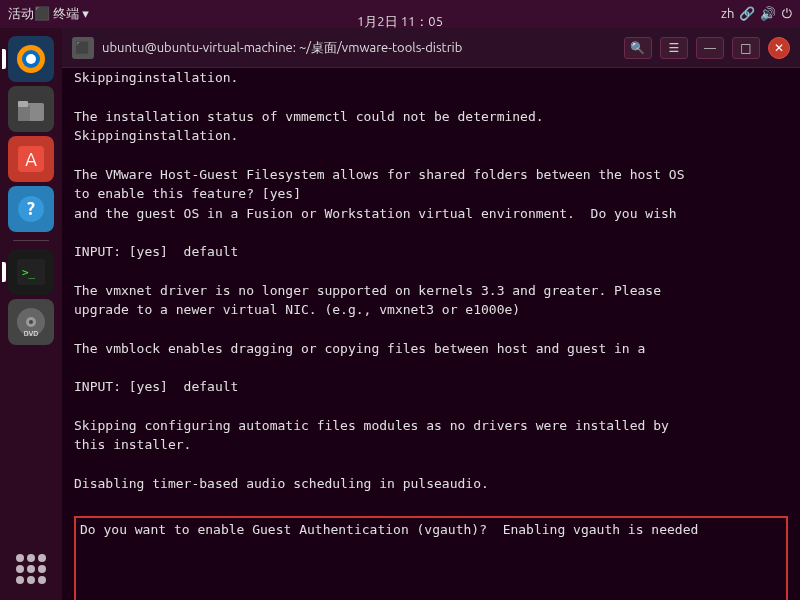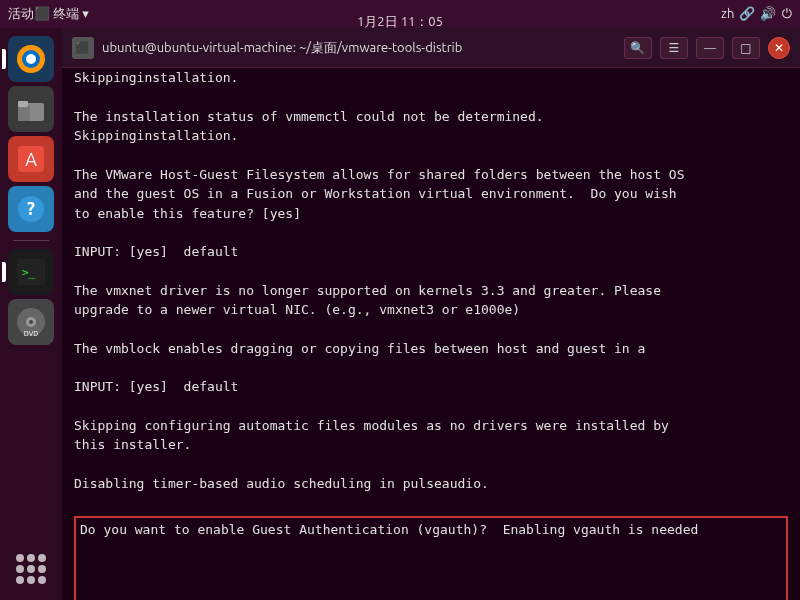--- a/index.html
+++ b/index.html
@@ -296,22 +296,22 @@
     </div>
   </div>
 
   <div class="terminal-content">
     <div class="terminal-line">Skippinginstallation.</div>
     <div class="terminal-line empty"></div>
     <div class="terminal-line">The installation status of vmmemctl could not be determined.</div>
     <div class="terminal-line">Skippinginstallation.</div>
     <div class="terminal-line empty"></div>
     <div class="terminal-line">The VMware Host-Guest Filesystem allows for shared folders between the host OS</div>
+    <div class="terminal-line">to enable this feature? [yes]</div>
     <div class="terminal-line">and the guest OS in a Fusion or Workstation virtual environment.  Do you wish</div>
-    <div class="terminal-line">to enable this feature? [yes]</div>
     <div class="terminal-line empty"></div>
     <div class="terminal-line">INPUT: [yes]  default</div>
     <div class="terminal-line empty"></div>
     <div class="terminal-line">The vmxnet driver is no longer supported on kernels 3.3 and greater. Please</div>
     <div class="terminal-line">upgrade to a newer virtual NIC. (e.g., vmxnet3 or e1000e)</div>
     <div class="terminal-line empty"></div>
     <div class="terminal-line">The vmblock enables dragging or copying files between host and guest in a</div>
     <div class="terminal-line empty"></div>
     <div class="terminal-line">INPUT: [yes]  default</div>
     <div class="terminal-line empty"></div>

